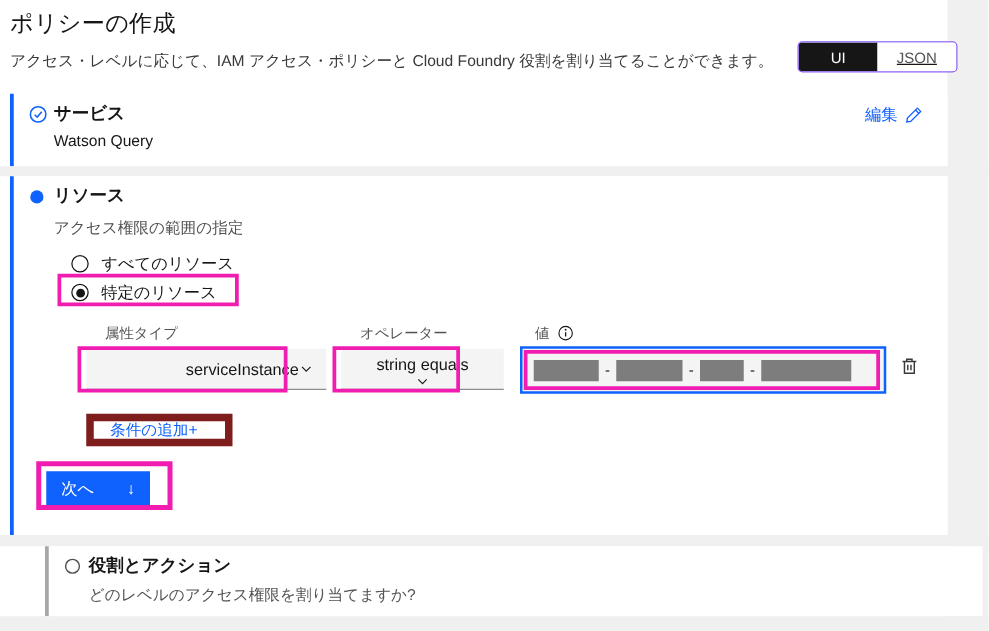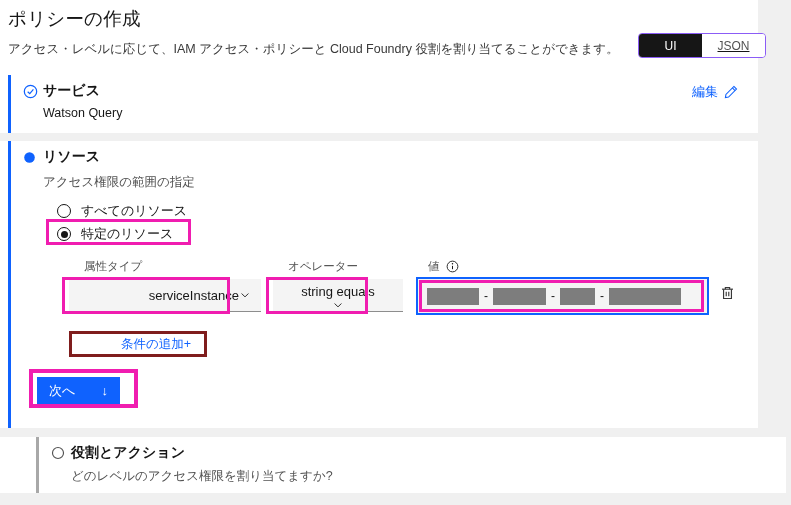--- a/index.html
+++ b/index.html
@@ -43,21 +43,21 @@
   
   .field-label { position:absolute; top:118px; font-size:11.5px; color:#525252;margin-left:15px; }
   .dropdown { position:absolute; top:138px; height:33px; background:#f4f4f4; border-bottom:1px solid #8d8d8d; display:flex; align-items:center; justify-content:flex-end; padding:0 10px; cursor:pointer; }
   .dropdown .val { font-size:13px; color:#161616; }
   .value-input { position:absolute; top:136px; height:38px; background:#f4f4f4; border:2px solid #0f62fe; display:flex; align-items:center; gap:5px; padding:0 9px; }
   .redact { height:17px; background:#7d7d7d; }
   .redact-dash { font-size:12px; color:#161616; }
 
   .trash-btn { position:absolute; left:708px; top:143px; width:17px; height:18px; cursor:pointer; }
 
-  .add-cond-btn { position:absolute; left:58px; top:190px; width:138px; height:26px; border:3px solid #7f1d1d; background:#ffffff; color:#0f62fe; font-size:12.5px; display:flex; align-items:center; justify-content:flex-end; padding:0 13px; cursor:pointer; }
+  .add-cond-btn { position:absolute; left:58px; top:190px; width:117px; height:26px; border:6px solid #7f1d1d; background:#ffffff; color:#0f62fe; font-size:12.5px; display:flex; align-items:center; justify-content:flex-start; padding:0 13px; cursor:pointer; }
 
   .next-btn { position:absolute; left:26px; top:236px; width:83px; height:27px; background:#0f62fe; color:#ffffff; font-size:13px; display:flex; align-items:center; justify-content:space-between; padding:0 12px; cursor:pointer; border:none; }
 
   
   .ann { position:absolute; border:3px solid #f01db0; pointer-events:none; background:transparent; }
   .ann-radio { left:35px; top:78px; width:145px; height:26px; }
   .ann-dd1 { left:51px; top:136px; width:168px; height:37px; }
   .ann-dd2 { left:255px; top:136px; width:102px; height:37px; }
   .ann-val { left:408px; top:139px; width:285px; height:32px; }
   .ann-next { left:18px; top:228px; width:109px; height:39px; border-width:4px; }

